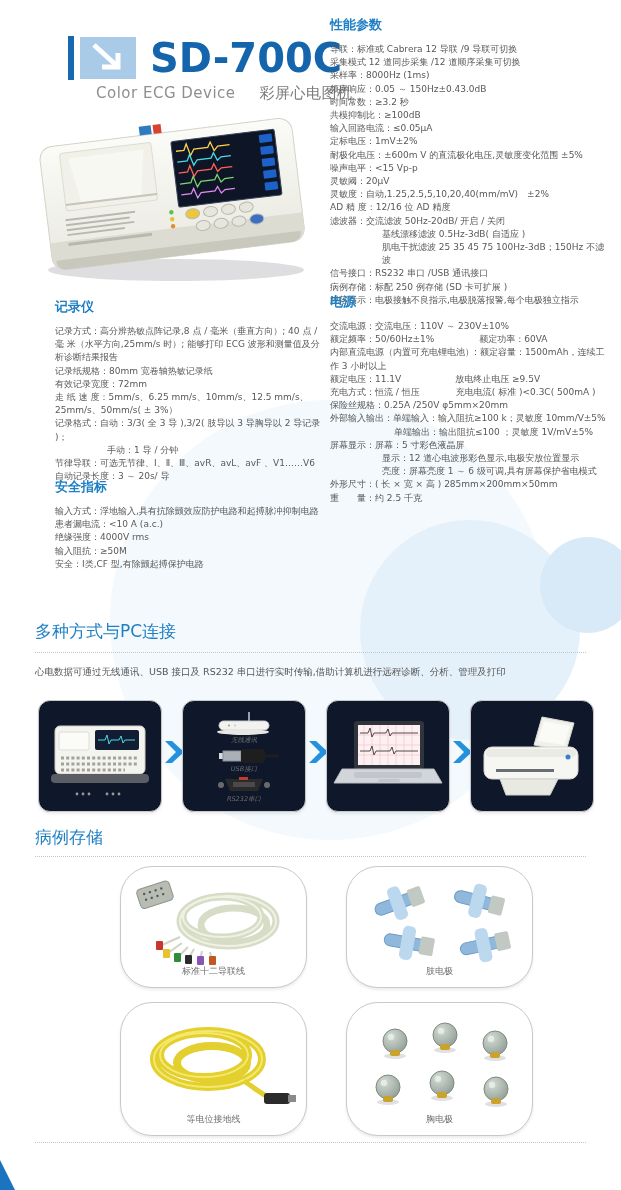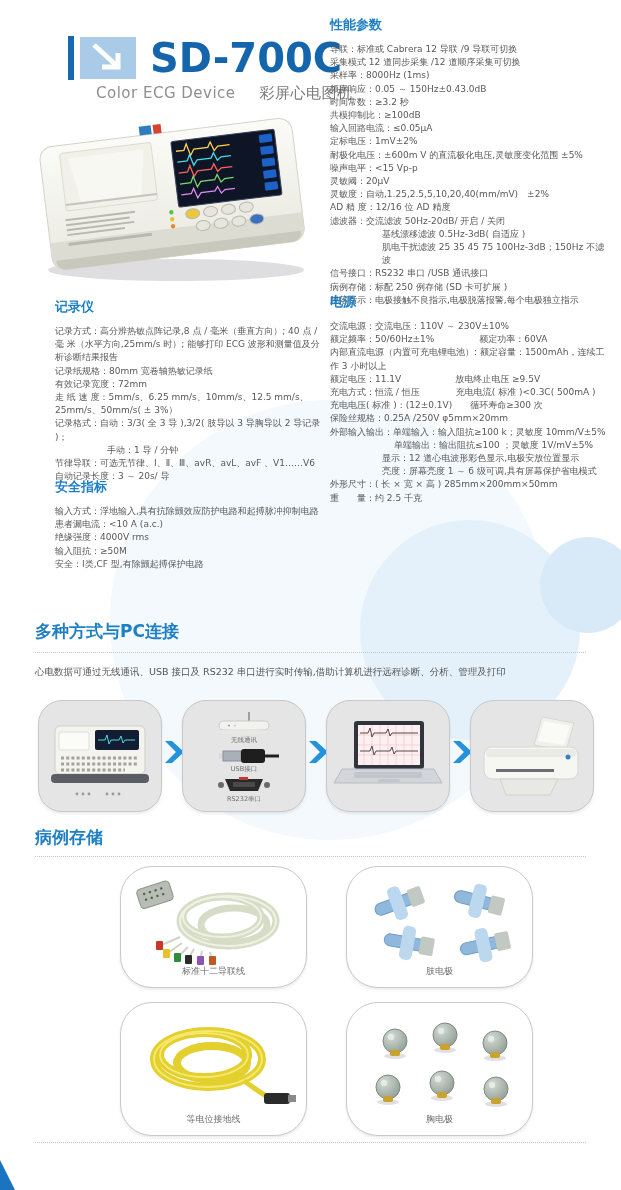--- a/index.html
+++ b/index.html
@@ -11,27 +11,27 @@
   .logo-row{display:flex;align-items:center;gap:6px;}
   .logo-bar{width:6px;height:44px;background:#1668b0;}
   .logo-sq{width:56px;height:42px;background:#a9cbe7;display:flex;align-items:center;justify-content:center;}
   .brand{font-size:40px;font-weight:bold;color:#1565ad;letter-spacing:0px;line-height:44px;margin-left:8px;}
   .subtitle{font-size:15px;color:#8f8f8f;letter-spacing:0.5px;}
   .subtitle .cn{color:#7a7a7a;margin-left:24px;}
   
   .sec-title{color:#1e7fc4;font-weight:bold;font-size:13px;margin-bottom:9px;}
   .line{font-size:9px;color:#585858;line-height:13.2px;}
   
-  .big-title{color:#1e7fc4;font-weight:bold;font-size:17px;}
+  .big-title{color:#1e7fc4;font-weight:normal;font-size:17px;}
   .dotted{border-top:1px dotted #c6c6c6;height:0;}
   .desc{font-size:9.5px;color:#555555;}
   
-  .pcbox{position:absolute;width:122px;height:110px;background:#e5e5e5;border:1px solid #c9c9c9;
-         border-radius:24px;box-shadow:0 2px 3px rgba(0,0,0,0.08);
-         display:flex;flex-direction:column;align-items:center;justify-content:center;}
+  .pcbox{position:absolute;width:122px;height:110px;background:#0f172a;border:1px solid #c9c9c9;
+         border-radius:12px;box-shadow:0 2px 3px rgba(0,0,0,0.08);
+         display:flex;flex-direction:column;align-items:center;justify-content:center;font-style:italic;}
   .iflabel{font-size:6.5px;color:#6d6d6d;line-height:8px;text-align:center;}
   .arrow{position:absolute;width:20px;height:24px;}
   
   .accbox{position:absolute;width:185px;background:#fff;border:1px solid #c9c9c9;border-radius:32px;
           box-shadow:0 2px 3px rgba(0,0,0,0.08);display:flex;flex-direction:column;align-items:center;
           justify-content:flex-end;}
   .acc-caption{font-size:9px;color:#6e6e6e;text-align:center;padding-bottom:9px;}
   .corner-tri{position:absolute;left:0;bottom:0;width:0;height:0;
               border-bottom:30px solid #1b74bf;border-right:15px solid transparent;}
 </style>
@@ -166,24 +166,24 @@
   </div>
 
   <div class="z" style="left:330px;top:293px;width:282px;">
     <div class="sec-title">电源</div>
     <div>
         <div class="line">交流电源：交流电压：110V ～ 230V±10%</div>
         <div class="line">额定频率：50/60Hz±1%　　　　　额定功率：60VA</div>
         <div class="line">内部直流电源（内置可充电锂电池）: 额定容量：1500mAh，连续工作 3 小时以上</div>
         <div class="line">额定电压：11.1V　　　　　　放电终止电压 ≥9.5V</div>
         <div class="line">充电方式：恒流 / 恒压　　　　充电电流( 标准 )&lt;0.3C( 500mA )</div>
-        <div class="line">充电电压( 标准 )：(12±0.1V)　　循环寿命≥300 次</div>
         <div class="line">保险丝规格：0.25A /250V φ5mm×20mm</div>
         <div class="line">外部输入输出：单端输入：输入阻抗≥100 k；灵敏度 10mm/V±5%</div>
         <div class="line" style="padding-left: 64px;">单端输出：输出阻抗≤100 ；灵敏度 1V/mV±5%</div>
+        <div class="line">屏幕显示：屏幕：5 寸彩色液晶屏</div>
         <div class="line" style="padding-left: 52px;">显示：12 道心电波形彩色显示,电极安放位置显示</div>
         <div class="line" style="padding-left: 52px;">亮度：屏幕亮度 1 ～ 6 级可调,具有屏幕保护省电模式</div>
         <div class="line">外形尺寸：( 长 × 宽 × 高 ) 285mm×200mm×50mm</div>
         <div class="line">重　　量：约 2.5 千克</div>
       </div>
   </div>
 
   <div class="z big-title" style="left:35px;top:620px;">多种方式与PC连接</div>
   <div class="z dotted" style="left:35px;top:652px;width:551px;"></div>
   <div class="z desc" style="left:35px;top:666px;width:560px;">心电数据可通过无线通讯、USB 接口及 RS232 串口进行实时传输,借助计算机进行远程诊断、分析、管理及打印</div>

